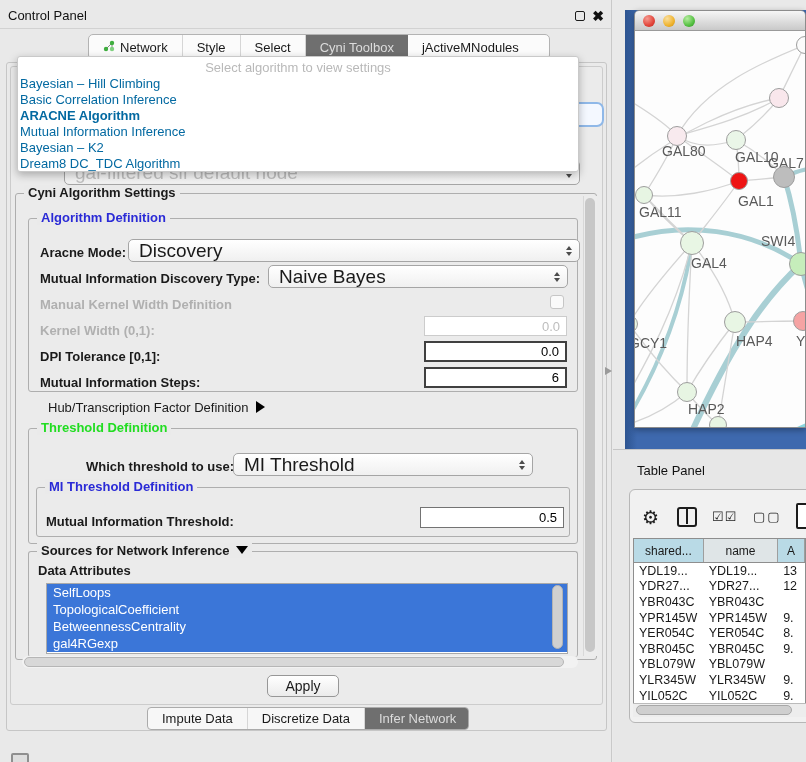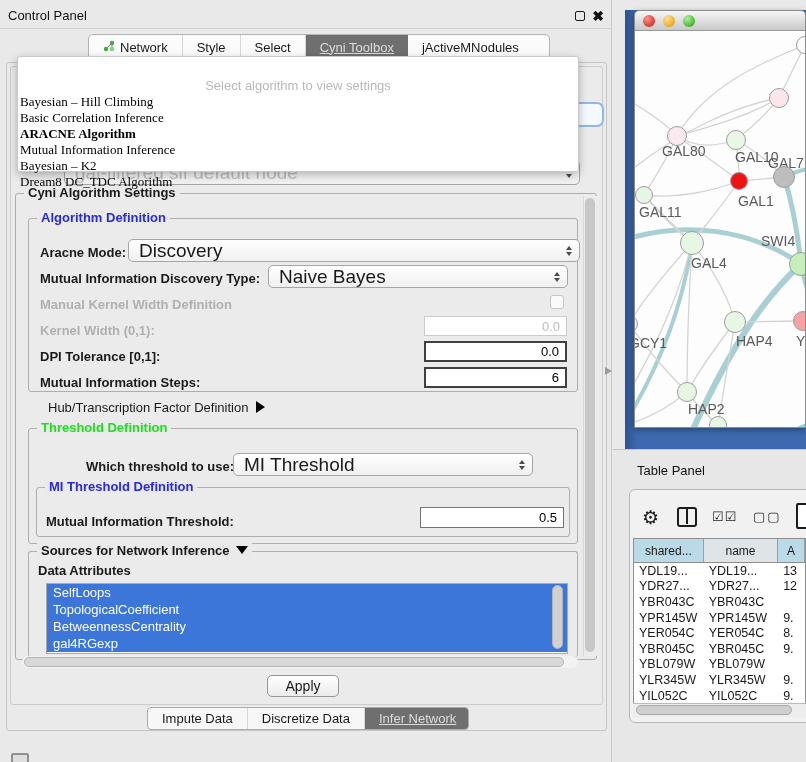--- a/index.html
+++ b/index.html
@@ -17,41 +17,41 @@
   #cp-titlebar { left:0; top:3px; width:612px; height:26px; border-bottom:1px solid #d2d2d2; display:flex; align-items:center; padding:0 8px; }
   #cp-title { font-size:13px; color:#111; }
   .winbtns { margin-left:auto; display:flex; align-items:center; gap:7px; }
   .float-ic { width:10px; height:10px; border:1.6px solid #1c1c1c; border-radius:2px; }
   .close-ic { font-size:14px; font-weight:bold; color:#111; line-height:10px; }
 
   
   #tabbar { left:88px; top:34px; width:462px; height:26px; background:#fbfbfb; border:1px solid #b3b3b3; border-radius:5px; display:flex; overflow:hidden; }
   .tab { display:flex; align-items:center; justify-content:center; padding:0 14px; font-size:13px; color:#1a1a1a; border-right:1px solid #d6d6d6; cursor:default; white-space:nowrap; }
   .tab:last-child { border-right:none; }
-  .tab.selected { background:#6f6f6f; color:#dcdcdc; border-right:none;text-decoration:underline; }
+  .tab.selected { background:#6f6f6f; color:#dcdcdc; border-right:none; }
   .tab .tab-icon { display:none; margin-right:5px; }
   .tab.has-icon .tab-icon { display:inline-block; }
 
   
   #frameA { left:6px; top:62px; width:601px; height:669px; border:1px solid #c6c6c6; border-radius:3px; background:#eaeaea; }
   #frameB { left:10px; top:66px; width:593px; height:639px; border:1px solid #cccccc; border-radius:3px; background:#ebebeb; }
 
   
   .combo { background:linear-gradient(#ffffff,#f0f0f0); border:1px solid #a5a5a5; border-radius:5px; display:flex; align-items:center; padding:0 24px 0 10px; height:23px; font-size:19px; white-space:nowrap; overflow:hidden; }
   .combo .spin { position:absolute; right:7px; top:50%; transform:translateY(-50%); display:flex; flex-direction:column; gap:2px; }
   .spin i { display:block; width:0; height:0; border-left:3.5px solid transparent; border-right:3.5px solid transparent; }
   .spin i.up { border-bottom:4px solid #4c4c4c; }
   .spin i.dn { border-top:4px solid #4c4c4c; }
   #hidden-combo { left:64px; top:160px; width:516px; height:25px; color:#bfbfbf; z-index:4; }
   #focus-fragment { left:566px; top:102px; width:30px; height:25px; border:2px solid #8fb8e8; border-radius:7px; background:#f4f8ff; z-index:3; }
 
   
-  #algo-popup { left:17px; top:56px; width:562px; height:116px; background:#ffffff; border:1px solid #c9c9c9; border-radius:3px; box-shadow:0 3px 9px rgba(0,0,0,.28); z-index:10; padding-top:20px; }
+  #algo-popup { left:17px; top:56px; width:562px; height:116px; background:#ffffff; border:1px solid #c9c9c9; border-radius:3px; box-shadow:0 3px 9px rgba(0,0,0,.28); z-index:10; padding-top:2px; }
   #algo-popup .prompt { text-align:center; color:#b9b9b9; font-size:13px; height:17px; line-height:17px; }
-  .popup-item { height:16px; line-height:16px; padding-left:2px; font-size:13px; color:#000000; white-space:nowrap;font-family:Liberation Serif, serif; }
+  .popup-item { height:16px; line-height:16px; padding-left:2px; font-size:13px; color:#0369a1; white-space:nowrap; }
   .popup-item.bold { font-weight:bold; }
 
   
   .group { position:absolute; border:1px solid #aeaeae; border-radius:3px; }
   .gtitle { position:absolute; top:-9px; left:8px; background:#eaeaea; padding:0 4px; font-size:13px; font-weight:bold; white-space:nowrap; }
   .gtitle.blue { color:#2a2ad6; }
   .gtitle.green { color:#21dd21; }
 
   .lbl { position:absolute; font-size:13px; font-weight:bold; white-space:nowrap; }
   .lbl.gray { color:#b0b0b0; }

